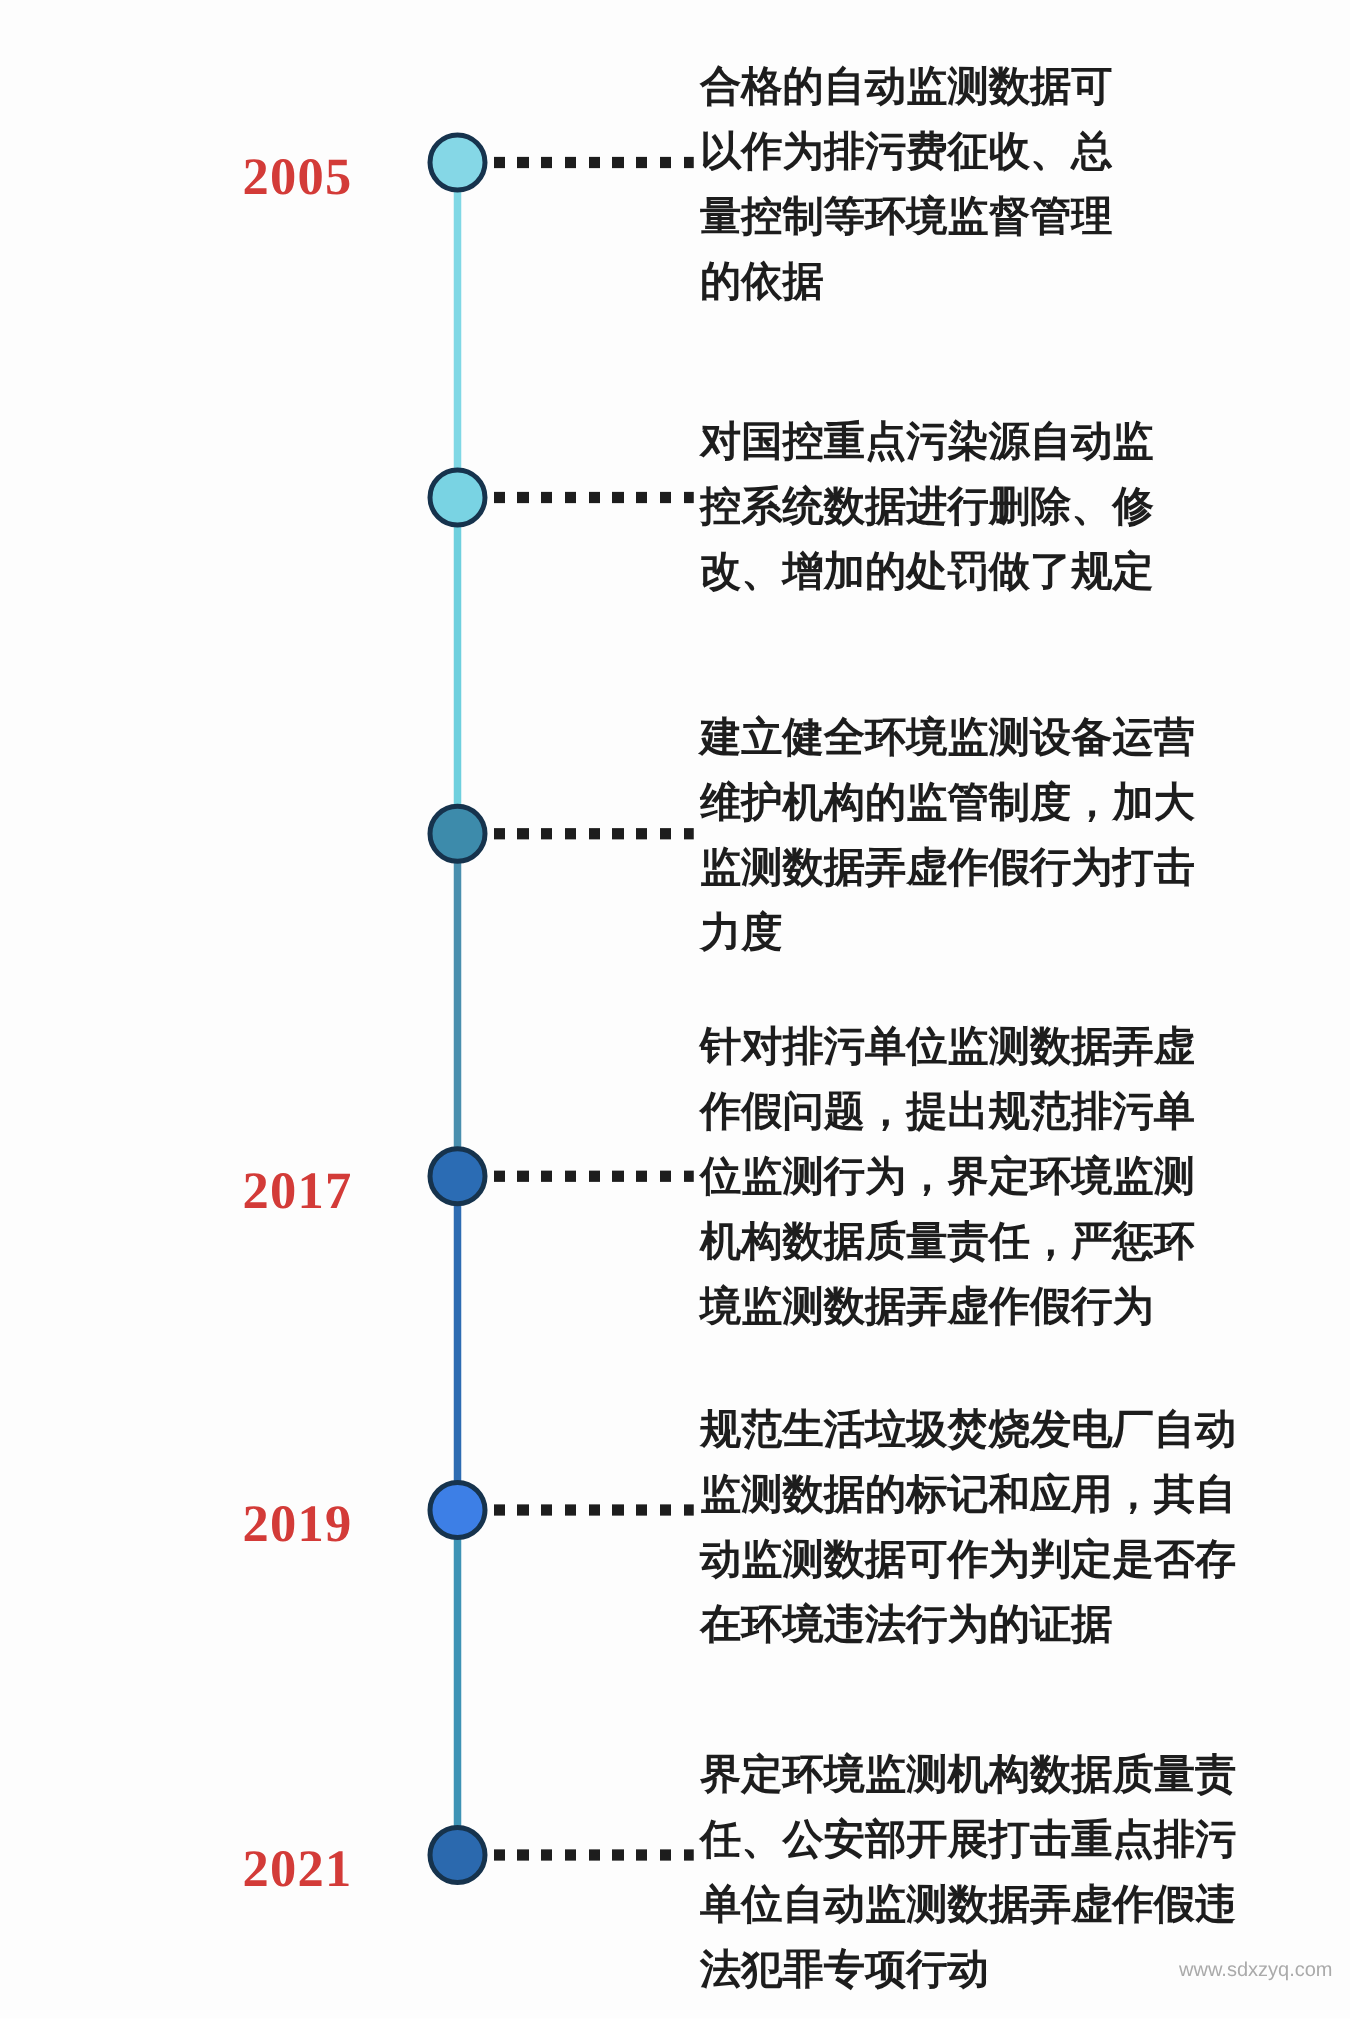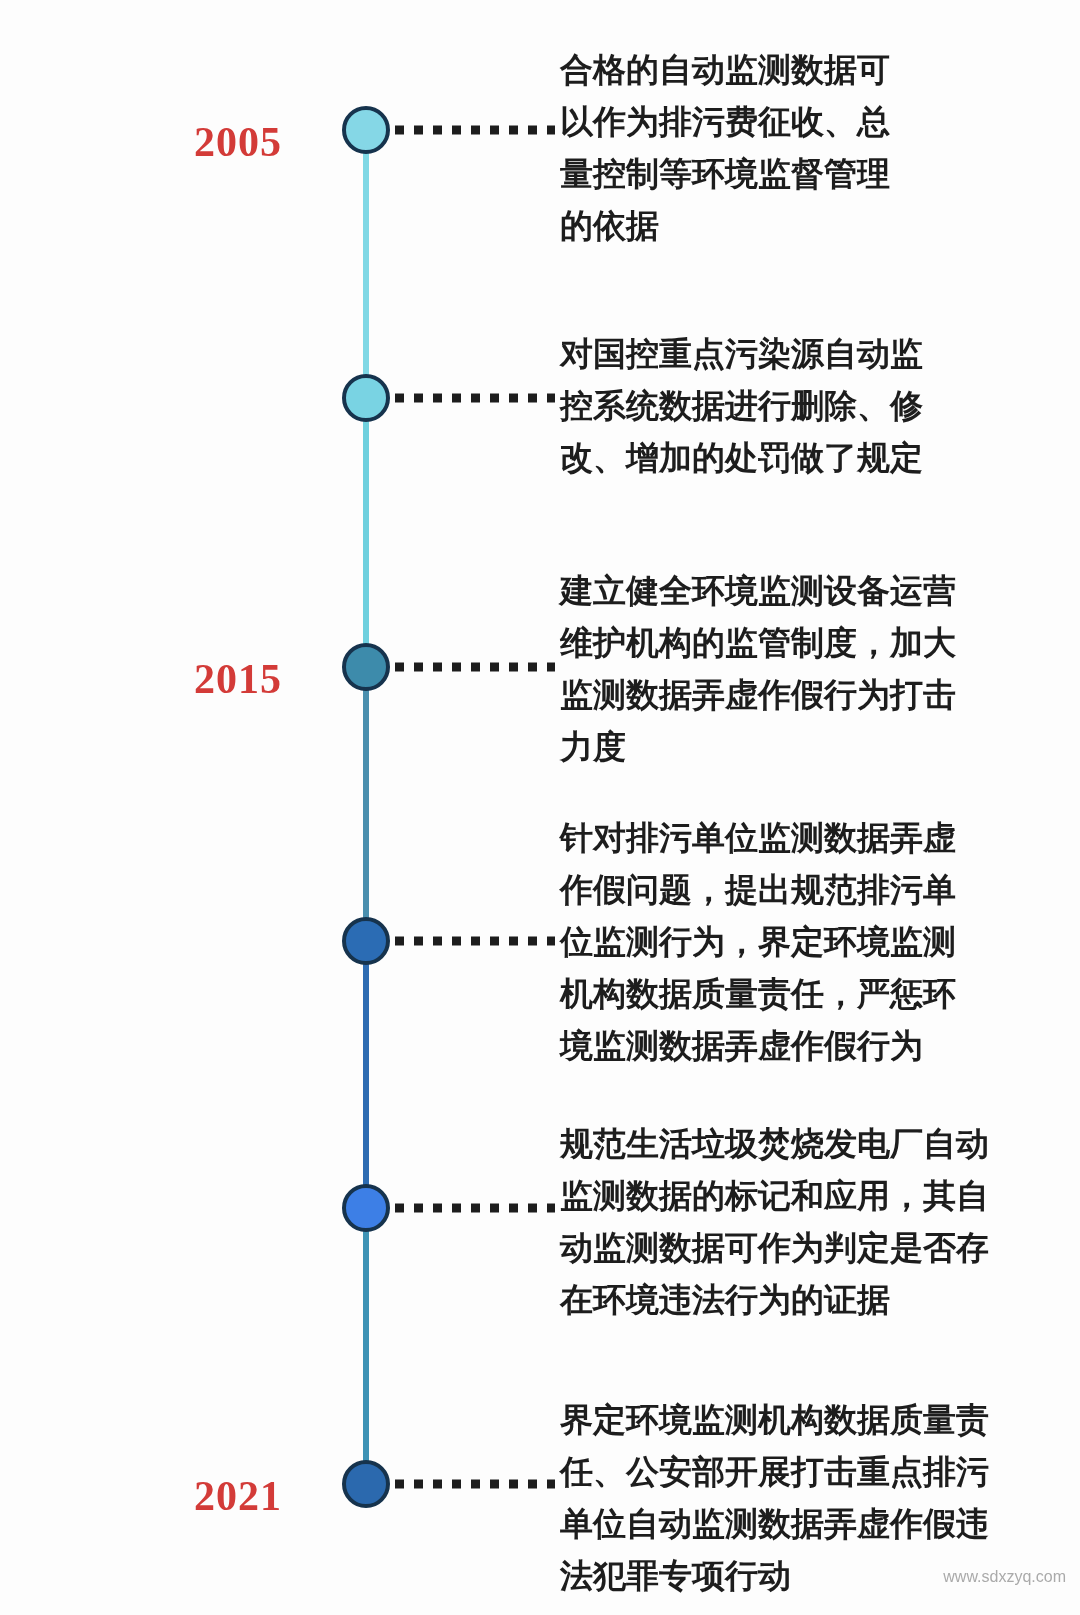--- a/index.html
+++ b/index.html
@@ -99,33 +99,34 @@
     <div class="text">合格的自动监测数据可以作为排污费征收、总量控制等环境监督管理的依据</div>
   </div>
 
   <div class="item i1">
     <div class="dot" style="background: rgb(121, 211, 227); border-color: rgb(22, 51, 77);"></div>
     <div class="connector"></div>
     <div class="text">对国控重点污染源自动监控系统数据进行删除、修改、增加的处罚做了规定</div>
   </div>
 
   <div class="item i2">
-    <div class="year">2015</div>
     <div class="dot" style="background: rgb(61, 139, 171); border-color: rgb(22, 51, 77);"></div>
     <div class="connector"></div>
     <div class="text">建立健全环境监测设备运营维护机构的监管制度，加大监测数据弄虚作假行为打击力度</div>
   </div>
 
   <div class="item i3">
+    <div class="year">2017</div>
     <div class="dot" style="background: rgb(43, 108, 180); border-color: rgb(22, 51, 77);"></div>
     <div class="connector"></div>
     <div class="text">针对排污单位监测数据弄虚作假问题，提出规范排污单位监测行为，界定环境监测机构数据质量责任，严惩环境监测数据弄虚作假行为</div>
   </div>
 
   <div class="item i4">
+    <div class="year">2019</div>
     <div class="dot" style="background: rgb(61, 127, 230); border-color: rgb(22, 51, 77);"></div>
     <div class="connector"></div>
     <div class="text">规范生活垃圾焚烧发电厂自动监测数据的标记和应用，其自动监测数据可作为判定是否存在环境违法行为的证据</div>
   </div>
 
   <div class="item i5">
     <div class="year">2021</div>
     <div class="dot" style="background: rgb(43, 105, 174); border-color: rgb(22, 51, 77);"></div>
     <div class="connector"></div>
     <div class="text">界定环境监测机构数据质量责任、公安部开展打击重点排污单位自动监测数据弄虚作假违法犯罪专项行动</div>

